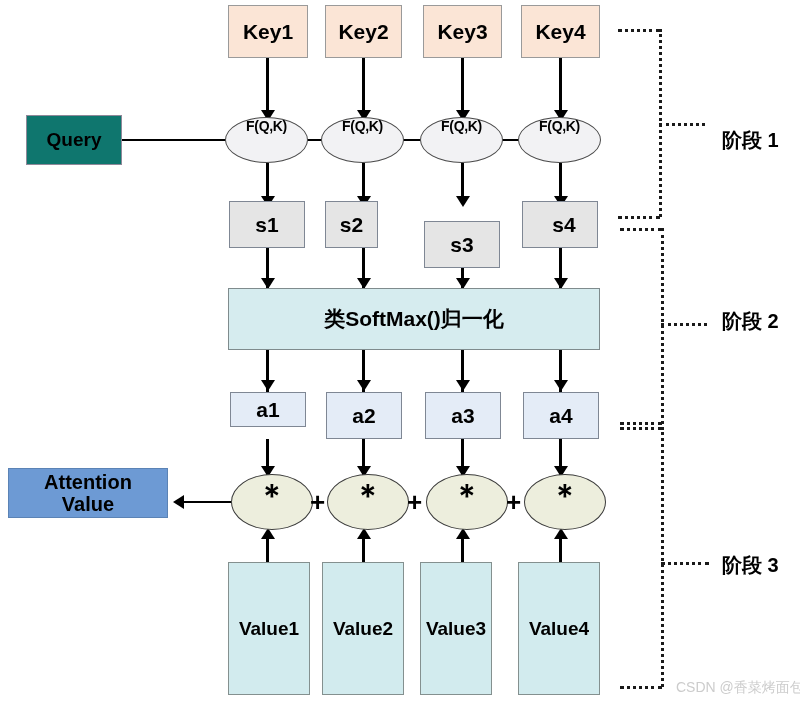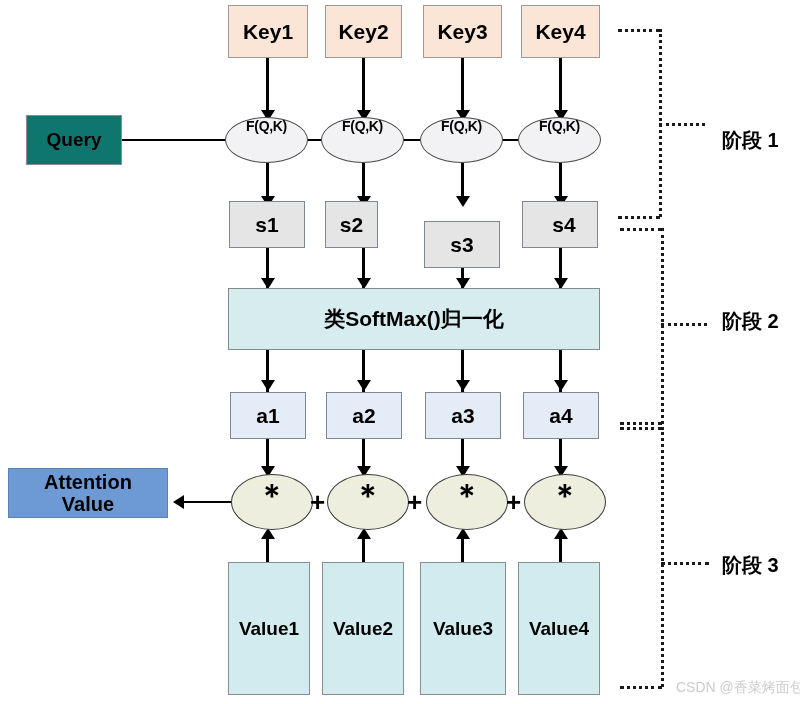--- a/index.html
+++ b/index.html
@@ -257,21 +257,21 @@
 
   <div class="vline" style="left:266px; top:350px; height:42px;"></div>
   <div class="arrow-down" style="left:261px; top:380px;"></div>
   <div class="vline" style="left:362px; top:350px; height:42px;"></div>
   <div class="arrow-down" style="left:357px; top:380px;"></div>
   <div class="vline" style="left:461px; top:350px; height:42px;"></div>
   <div class="arrow-down" style="left:456px; top:380px;"></div>
   <div class="vline" style="left:559px; top:350px; height:42px;"></div>
   <div class="arrow-down" style="left:554px; top:380px;"></div>
 
-  <div class="node alpha-box" style="left:230px; top:392px; width:76px; height:47px;">
+  <div class="node alpha-box" style="left:230px; top:392px; width:76px; height:35px;">
     <span>a1</span>
   </div>
   <div class="node alpha-box" style="left:326px; top:392px; width:76px; height:47px;">
     <span>a2</span>
   </div>
   <div class="node alpha-box" style="left:425px; top:392px; width:76px; height:47px;">
     <span>a3</span>
   </div>
   <div class="node alpha-box" style="left:523px; top:392px; width:76px; height:47px;">
     <span>a4</span>
@@ -319,21 +319,21 @@
   <div class="arrow-up" style="left:456px; top:528px;"></div>
   <div class="vline" style="left:559px; top:538px; height:42px;"></div>
   <div class="arrow-up" style="left:554px; top:528px;"></div>
 
   <div class="node value-box" style="left:228px; top:562px; width:82px; height:133px;">
     <span>Value1</span>
   </div>
   <div class="node value-box" style="left:322px; top:562px; width:82px; height:133px;">
     <span>Value2</span>
   </div>
-  <div class="node value-box" style="left:420px; top:562px; width:86px; height:133px;">
+  <div class="node value-box" style="left:420px; top:562px; width:72px; height:133px;">
     <span>Value3</span>
   </div>
   <div class="node value-box" style="left:518px; top:562px; width:82px; height:133px;">
     <span>Value4</span>
   </div>
 
   <div class="dot-h" style="left:618px; top:29px; width:42px;"></div>
   <div class="dot-v" style="left:659px; top:29px; height:188px;"></div>
   <div class="dot-h" style="left:618px; top:216px; width:42px;"></div>
   <div class="dot-h" style="left:659px; top:123px; width:46px;"></div>

